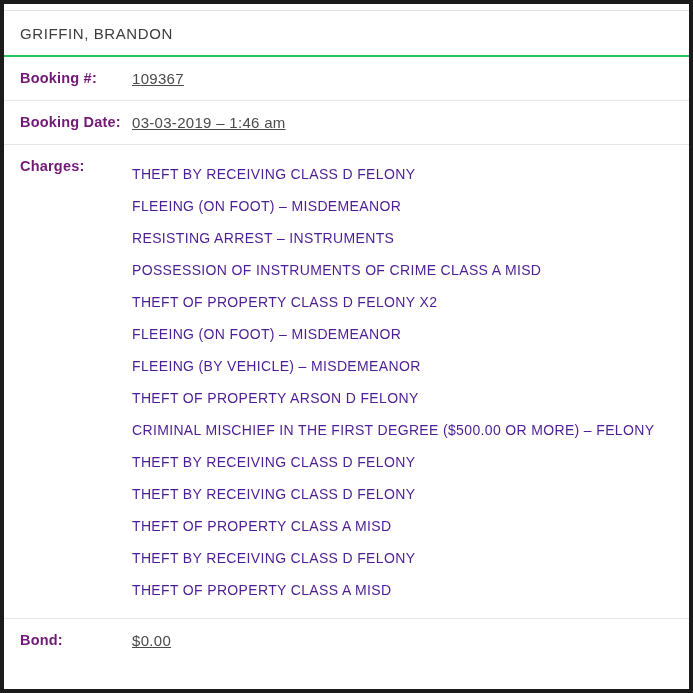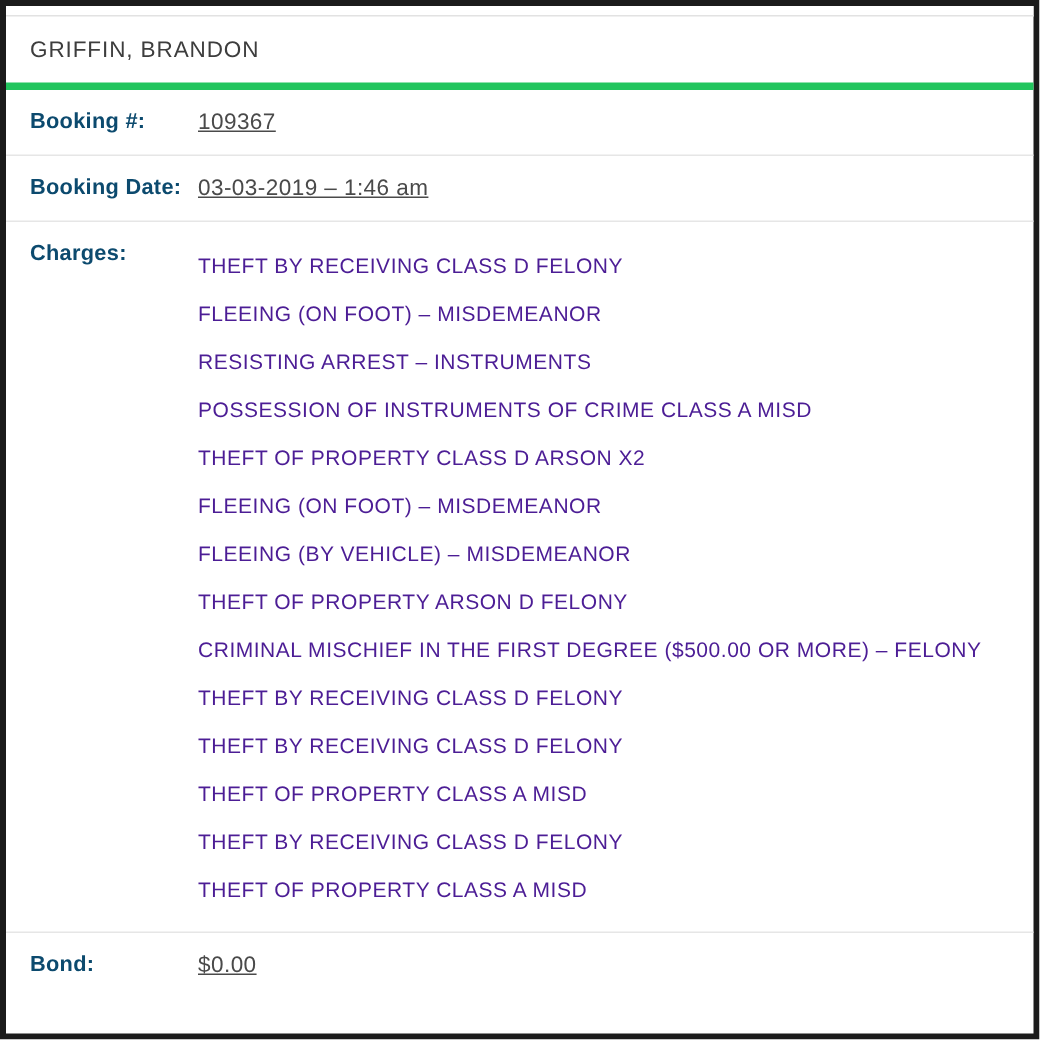--- a/index.html
+++ b/index.html
@@ -28,38 +28,38 @@
   .top-strip {
     height: 6px;
     background: #ffffff;
     border-bottom: 1px solid #e2e2e2;
   }
   .record {
     padding: 0 0 0 0;
   }
   .name-row {
     padding: 14px 16px 12px 16px;
-    border-bottom: 5px solid #22c55e;
+    border-bottom: 2px solid #22c55e;
   }
   .name-text {
     font-size: 15px;
     letter-spacing: 0.6px;
     color: #3d3d3d;
   }
   .field-row {
     display: flex;
     align-items: flex-start;
     border-bottom: 1px solid #e6e6e6;
     padding: 13px 16px 13px 16px;
   }
   .field-label {
     flex: 0 0 112px;
     font-size: 14.5px;
     font-weight: bold;
-    color: #0c4a6e;
+    color: #701a75;
     letter-spacing: 0.2px;
   }
   .field-value {
     flex: 1 1 auto;
     font-size: 15px;
     color: #4a4a4a;
     letter-spacing: 0.3px;
     text-decoration: underline;
   }
   .charges-row {
@@ -109,21 +109,21 @@
       <div class="field-value">03-03-2019 – 1:46 am</div>
     </div>
 
     <div class="charges-row">
       <div class="field-label">Charges:</div>
       <div class="charges-list">
         <div class="charge-item">THEFT BY RECEIVING CLASS D FELONY</div>
         <div class="charge-item">FLEEING (ON FOOT) – MISDEMEANOR</div>
         <div class="charge-item">RESISTING ARREST – INSTRUMENTS</div>
         <div class="charge-item">POSSESSION OF INSTRUMENTS OF CRIME CLASS A MISD</div>
-        <div class="charge-item">THEFT OF PROPERTY CLASS D ARSON X2</div>
+        <div class="charge-item">THEFT OF PROPERTY CLASS D FELONY X2</div>
         <div class="charge-item">FLEEING (ON FOOT) – MISDEMEANOR</div>
         <div class="charge-item">FLEEING (BY VEHICLE) – MISDEMEANOR</div>
         <div class="charge-item">THEFT OF PROPERTY ARSON D FELONY</div>
         <div class="charge-item">CRIMINAL MISCHIEF IN THE FIRST DEGREE ($500.00 OR MORE) – FELONY</div>
         <div class="charge-item">THEFT BY RECEIVING CLASS D FELONY</div>
         <div class="charge-item">THEFT BY RECEIVING CLASS D FELONY</div>
         <div class="charge-item">THEFT OF PROPERTY CLASS A MISD</div>
         <div class="charge-item">THEFT BY RECEIVING CLASS D FELONY</div>
         <div class="charge-item">THEFT OF PROPERTY CLASS A MISD</div>
       </div>

